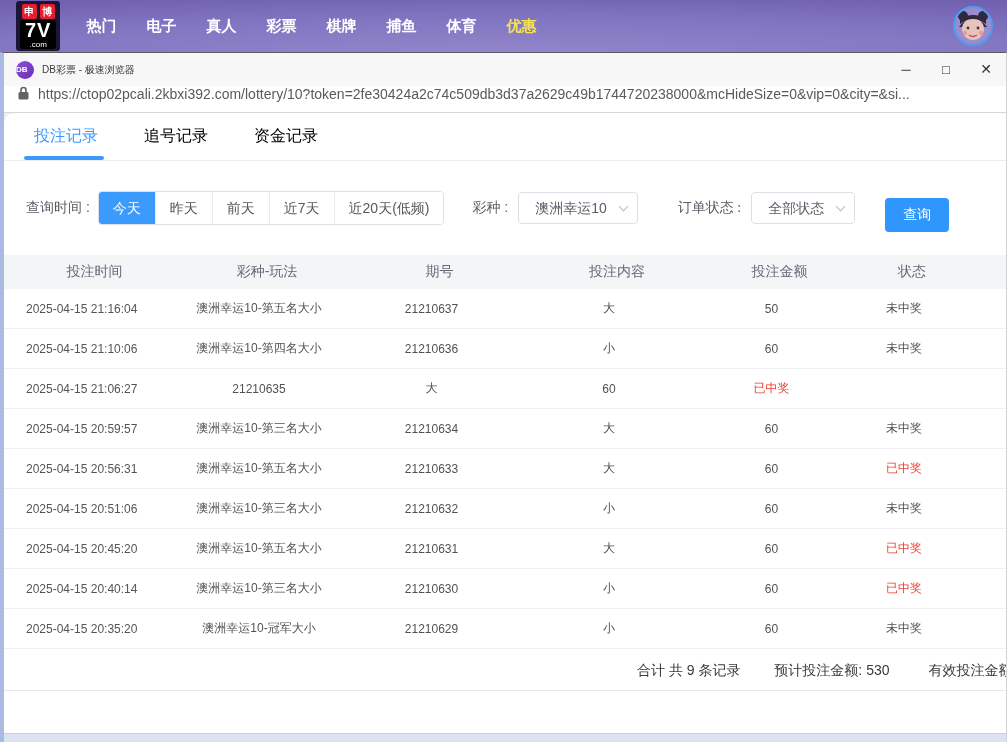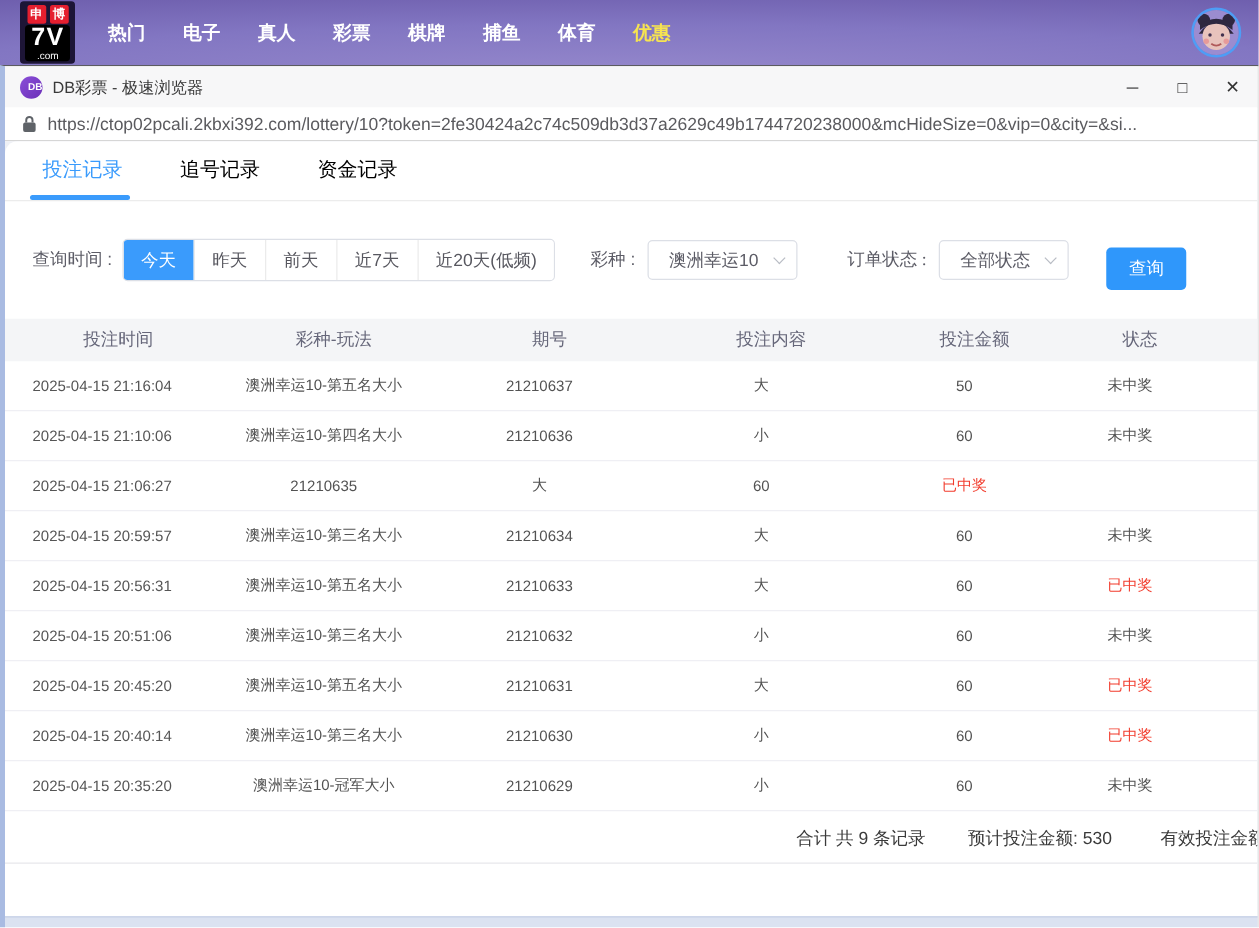--- a/index.html
+++ b/index.html
@@ -16,26 +16,26 @@
   .logo-main { color:#fff; font-weight:bold; font-size:20px; line-height:20px; letter-spacing:1px; background:#000; padding:0 5px; border-radius:3px 3px 0 0; }
   .logo-suffix { color:#fff; font-size:8px; line-height:9px; background:#000; width:100%; text-align:center; border-radius:0 0 3px 3px; }
   .menu { display:flex; margin-left:26px; gap:30px; }
   .menu-item { color:#fff; font-size:15px; font-weight:bold; cursor:pointer; white-space:nowrap; }
   .menu-item.highlight { color:#f7e450; }
   .avatar { margin-left:auto; width:40px; height:40px; border-radius:50%; overflow:hidden; border:2px solid #4e9df5; cursor:pointer; background:#8d7fc6; }
 
   
   .browser { height:690px; border-top:1px solid #5b5b60; border-left:4px solid #a9bbe2; border-right:1px solid #d4d4d4; background:#fff; }
   .titlebar { height:33px; background:#f7f7f8; display:flex; align-items:center; padding-left:12px; }
-  .favicon { width:18px; height:18px; border-radius:50%; background:linear-gradient(135deg,#8a4fd8,#6b2fb8); color:#fff; font-size:8px; font-weight:bold; line-height:18px; text-align:right; margin-right:8px; flex:none; }
-  .win-title { font-size:13px; color:#3a3a3a; }
+  .favicon { width:18px; height:18px; border-radius:50%; background:linear-gradient(135deg,#8a4fd8,#6b2fb8); color:#fff; font-size:8px; font-weight:bold; line-height:18px; text-align:left; margin-right:8px; flex:none; }
+  .win-title { font-size:10px; color:#3a3a3a; }
   .win-controls { margin-left:auto; display:flex; }
   .win-btn { width:40px; height:33px; line-height:33px; text-align:center; font-size:13px; color:#333; cursor:pointer; }
   .win-btn.close { font-size:14px; }
-  .urlbar { height:27px; background:#fff; border-bottom:1px solid #d6d6d6; display:flex; align-items:center; padding-left:14px; }
+  .urlbar { height:27px; background:#fff; border-bottom:1px solid #d6d6d6; display:flex; align-items:flex-start; padding-left:14px; }
   .lock { flex:none; margin-right:9px; display:flex; }
   .url-text { font-size:14px; color:#5a5a5e; white-space:nowrap; overflow:hidden; }
 
   
   .content { height:620px; background:#eef0f5; overflow:hidden; }
   .card { height:100%; background:#fff; border-top-left-radius:10px; overflow:hidden; }
 
   .tabs { height:48px; display:flex; align-items:center; padding-left:30px; gap:46px; border-bottom:1px solid #ececec; position:relative; }
   .tab { font-size:16px; color:#000000; cursor:pointer; }
   .tab.active { color:#3a9bfc; }

